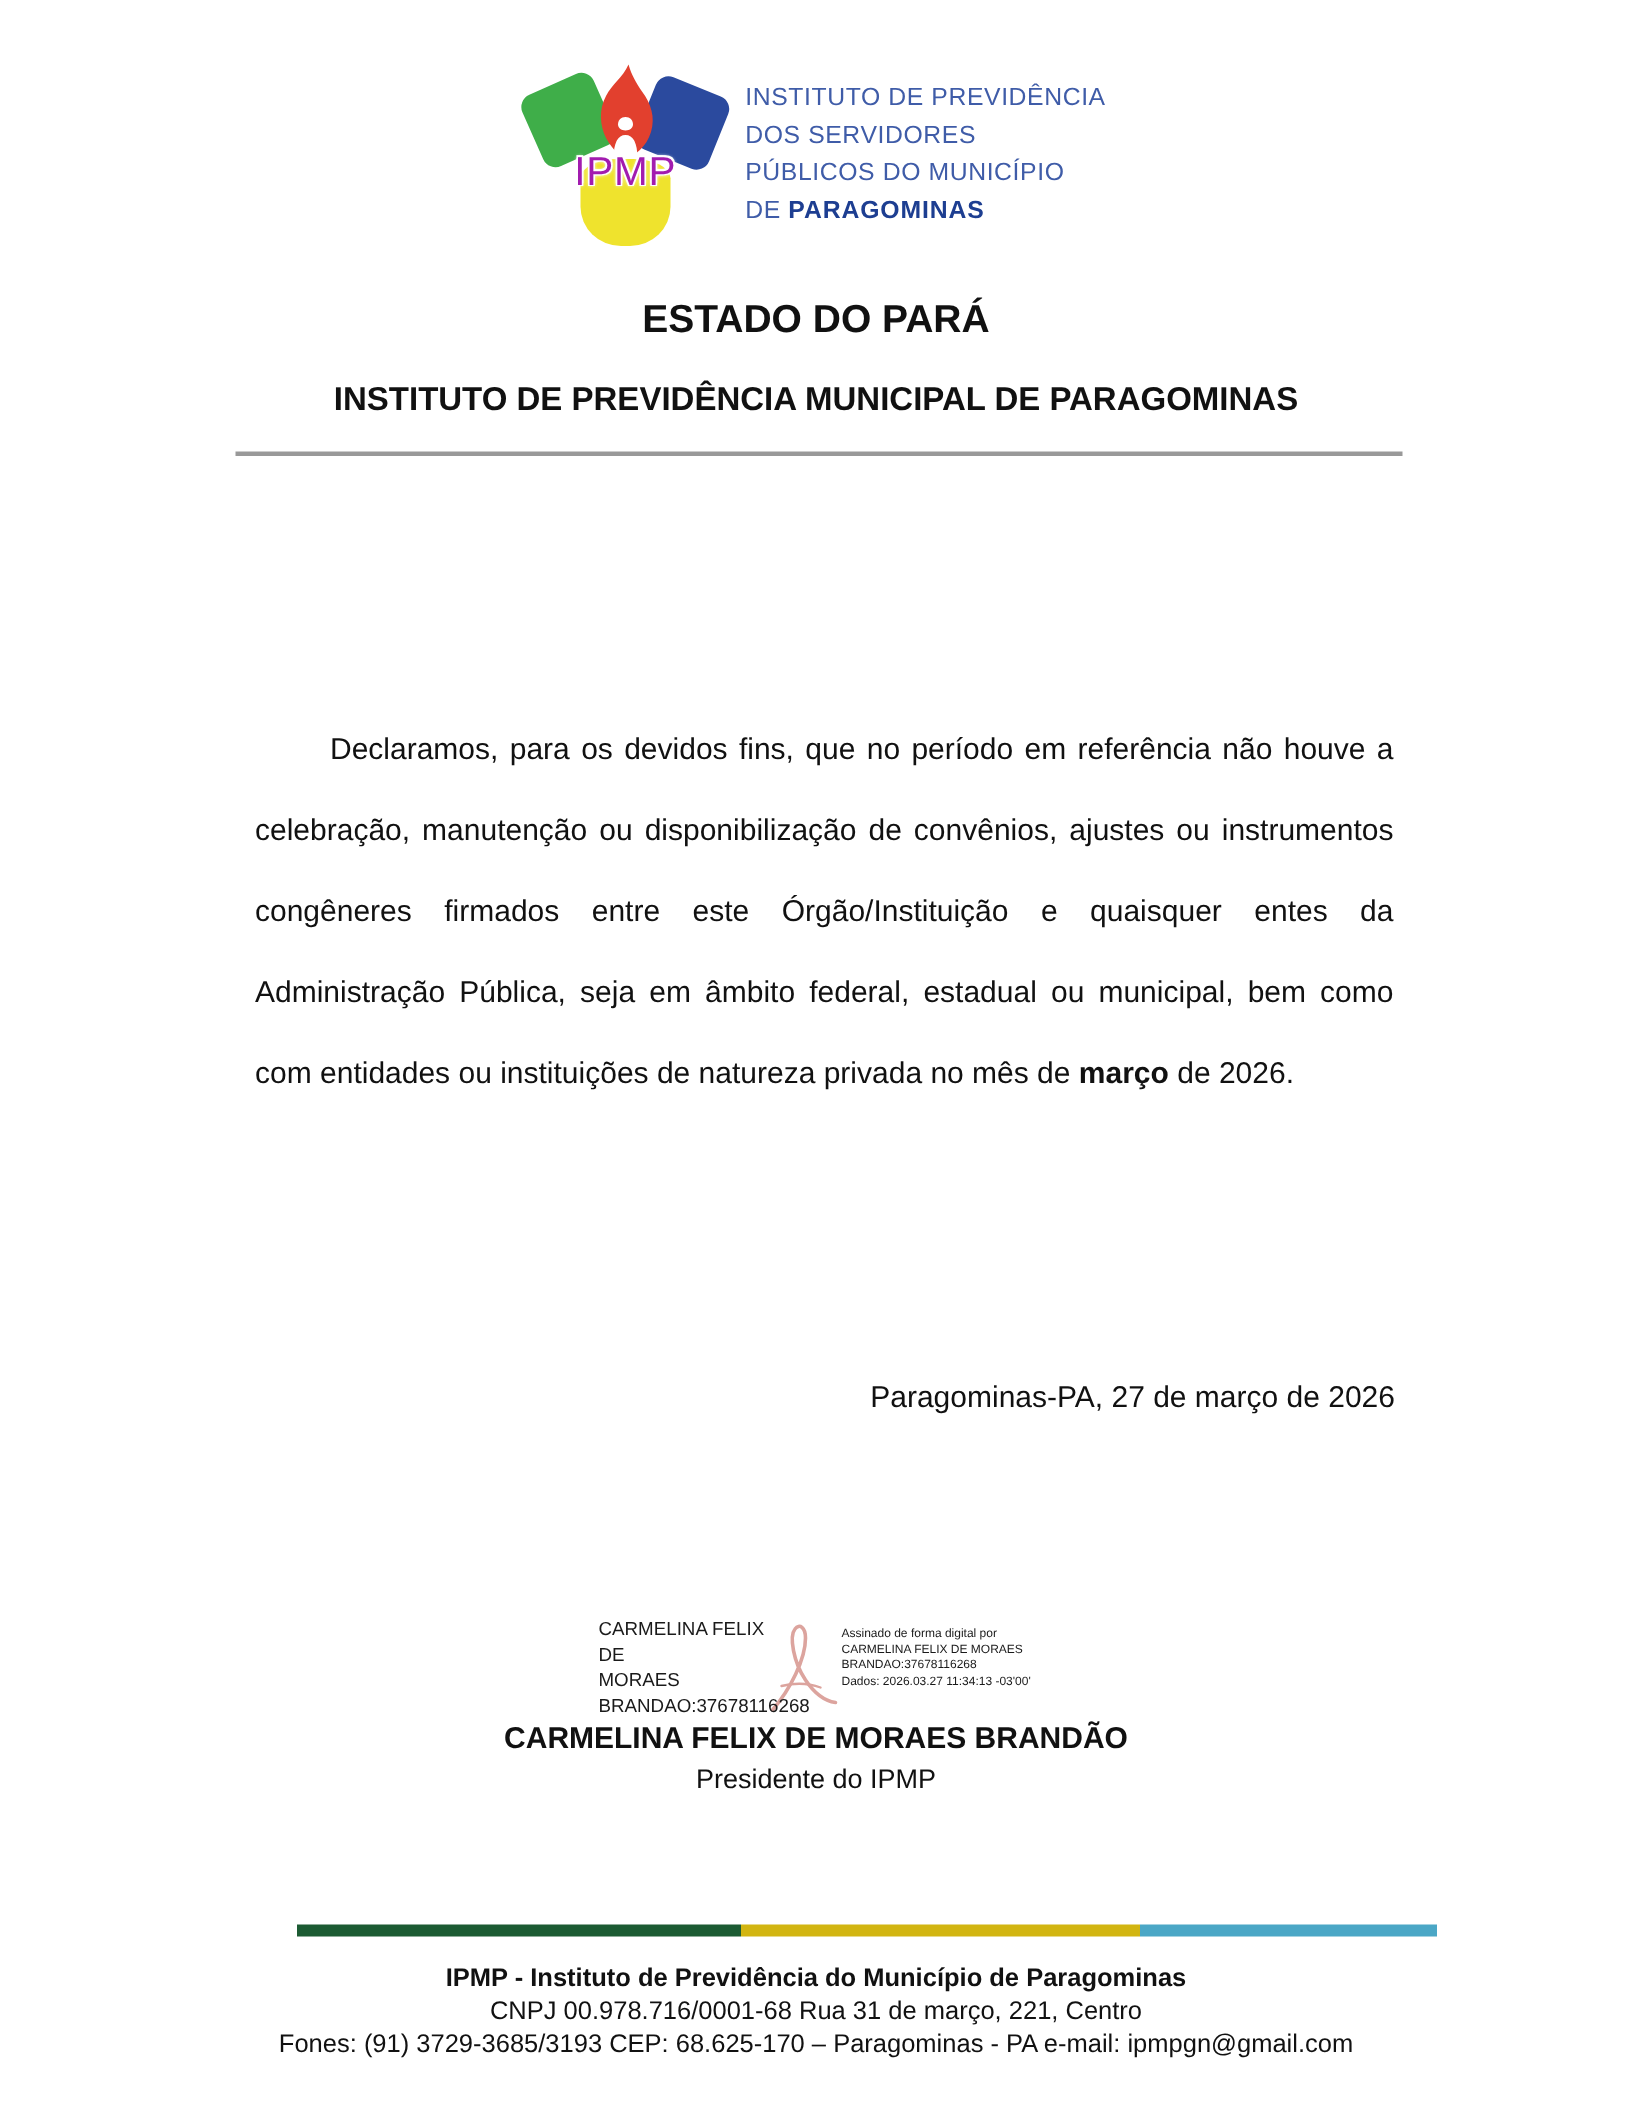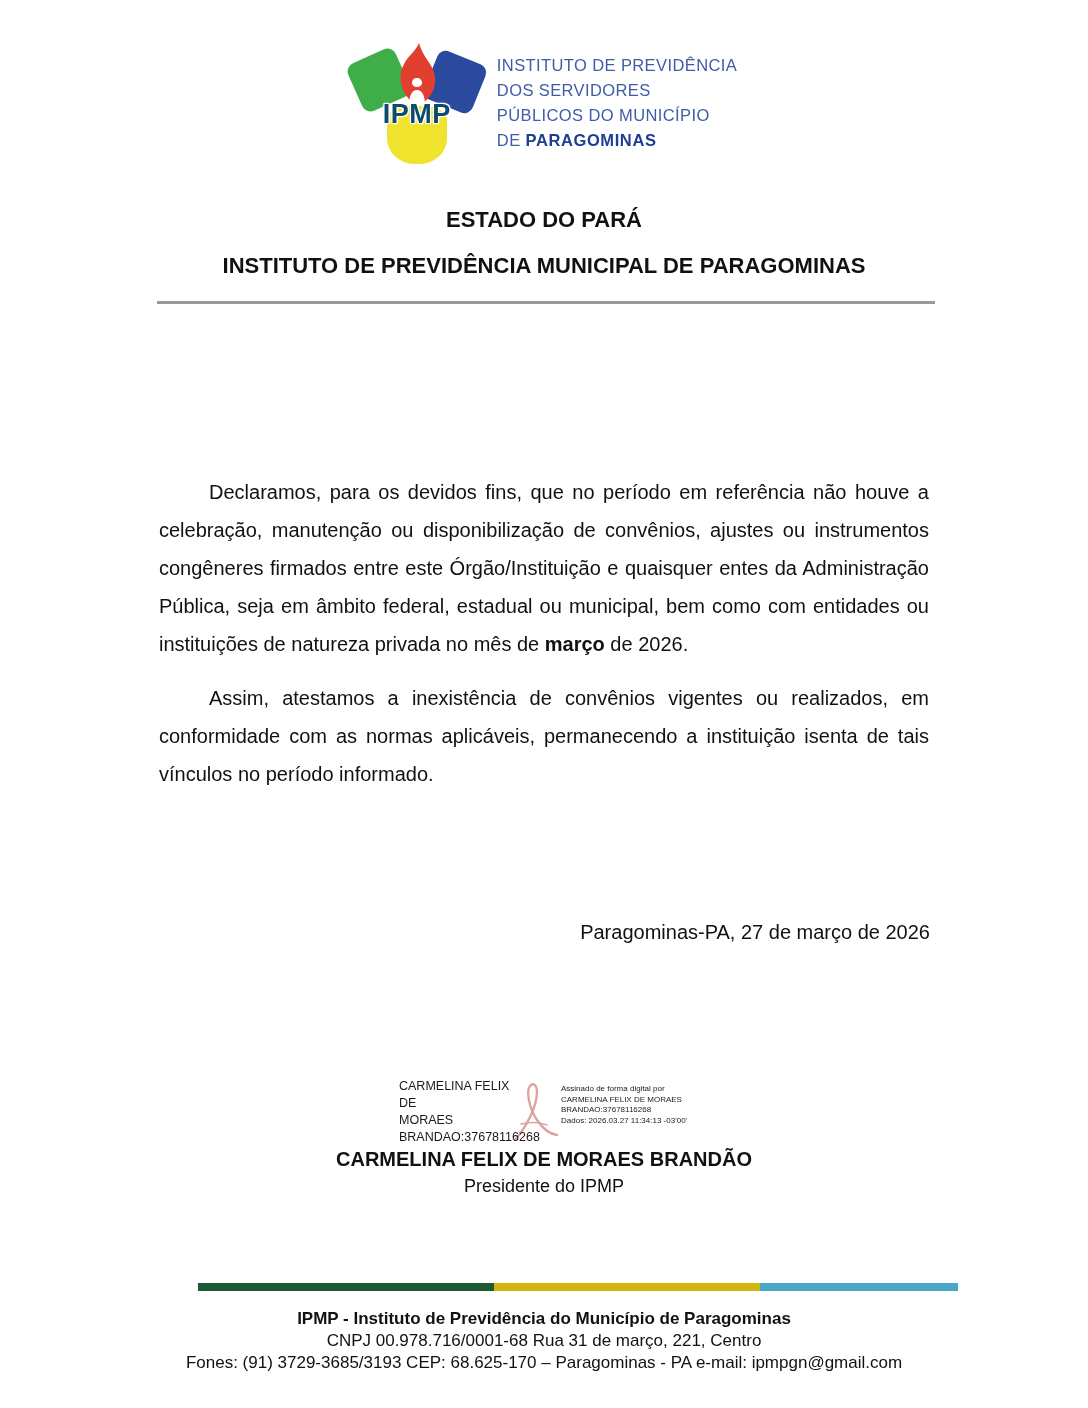--- a/index.html
+++ b/index.html
@@ -38,58 +38,59 @@
   }
   .yellow-base {
     width: 60px; height: 58px; left: 36px; bottom: 0px;
     background: #efe32d;
     border-radius: 42% 42% 45% 45% / 22% 22% 45% 45%;
   }
   .flame-wrap { position: absolute; left: 44px; top: 0; width: 44px; height: 72px; }
   .ipmp-acronym {
     position: absolute; left: 0; right: 0; top: 57px;
     text-align: center;
-    font-size: 27px; font-weight: bold; color: #0c4a6e;
+    font-size: 27px; font-weight: normal; color: #a21caf;
     letter-spacing: 0.5px;
     text-shadow: 0 0 3px #fff, 0 0 3px #fff, 1px 1px 0 #fff, -1px -1px 0 #fff,
                  1px -1px 0 #fff, -1px 1px 0 #fff;
   }
   .org-text {
     font-size: 16.5px;
     line-height: 25px;
     color: #3f5ca8;
     letter-spacing: 0.4px;
     font-weight: 500;
   }
   .org-text .bold-part { color: #1d3e91; font-weight: bold; letter-spacing: 0.6px; }
 
   
-  .h1 { position: absolute; top: 207px; left: 0; right: 0; text-align: center;
-        font-size: 22px; font-weight: bold; }
+  .h1 { position: absolute; top: 197px; left: 0; right: 0; text-align: center;
+        font-size: 26px; font-weight: bold; }
   .h2 { position: absolute; top: 253px; left: 0; right: 0; text-align: center;
         font-size: 22px; font-weight: bold; }
   .rule {
     position: absolute; top: 301px; left: 157px; width: 778px; height: 3px;
     background: #999999; border: none;
   }
 
   
   .doc-title {
     position: absolute; top: 338px; left: 174px; width: 740px;
     text-align: center;
     font-size: 20px; font-weight: bold; line-height: 38px;
   }
 
   
   .body-block { position: absolute; top: 473px; left: 159px; width: 770px; }
   .body-block p {
     font-size: 20px;
-    line-height: 38px;
+    line-height: 54px;
     text-align: justify;
     text-indent: 50px;
+    margin-left: 11px;
   }
   .body-block p + p { margin-top: 16px; }
 
   .date-line {
     position: absolute; top: 913px; right: 158px;
     font-size: 20px; line-height: 39px; text-align: right;
   }
 
   
   .sig-row {
@@ -158,21 +159,20 @@
     </div>
   </div>
 
   <div class="h1">ESTADO DO PARÁ</div>
   <div class="h2">INSTITUTO DE PREVIDÊNCIA MUNICIPAL DE PARAGOMINAS</div>
   <div class="rule"></div>
 
 
   <div class="body-block">
     <p><span>Declaramos, para os devidos fins, que no período em referência não houve a celebração, manutenção ou disponibilização de convênios, ajustes ou instrumentos congêneres firmados entre este Órgão/Instituição e quaisquer entes da Administração Pública, seja em âmbito federal, estadual ou municipal, bem como com entidades ou instituições de natureza privada no mês de </span><b>março</b><span> de 2026.</span></p>
-    <p>Assim, atestamos a inexistência de convênios vigentes ou realizados, em conformidade com as normas aplicáveis, permanecendo a instituição isenta de tais vínculos no período informado.</p>
   </div>
 
   <div class="date-line">Paragominas-PA, 27 de março de 2026</div>
 
   <div class="sig-row">
     <div class="sig-left">
       <div>CARMELINA FELIX DE</div>
       <div>MORAES</div>
       <div>BRANDAO:37678116268</div>
     </div>

